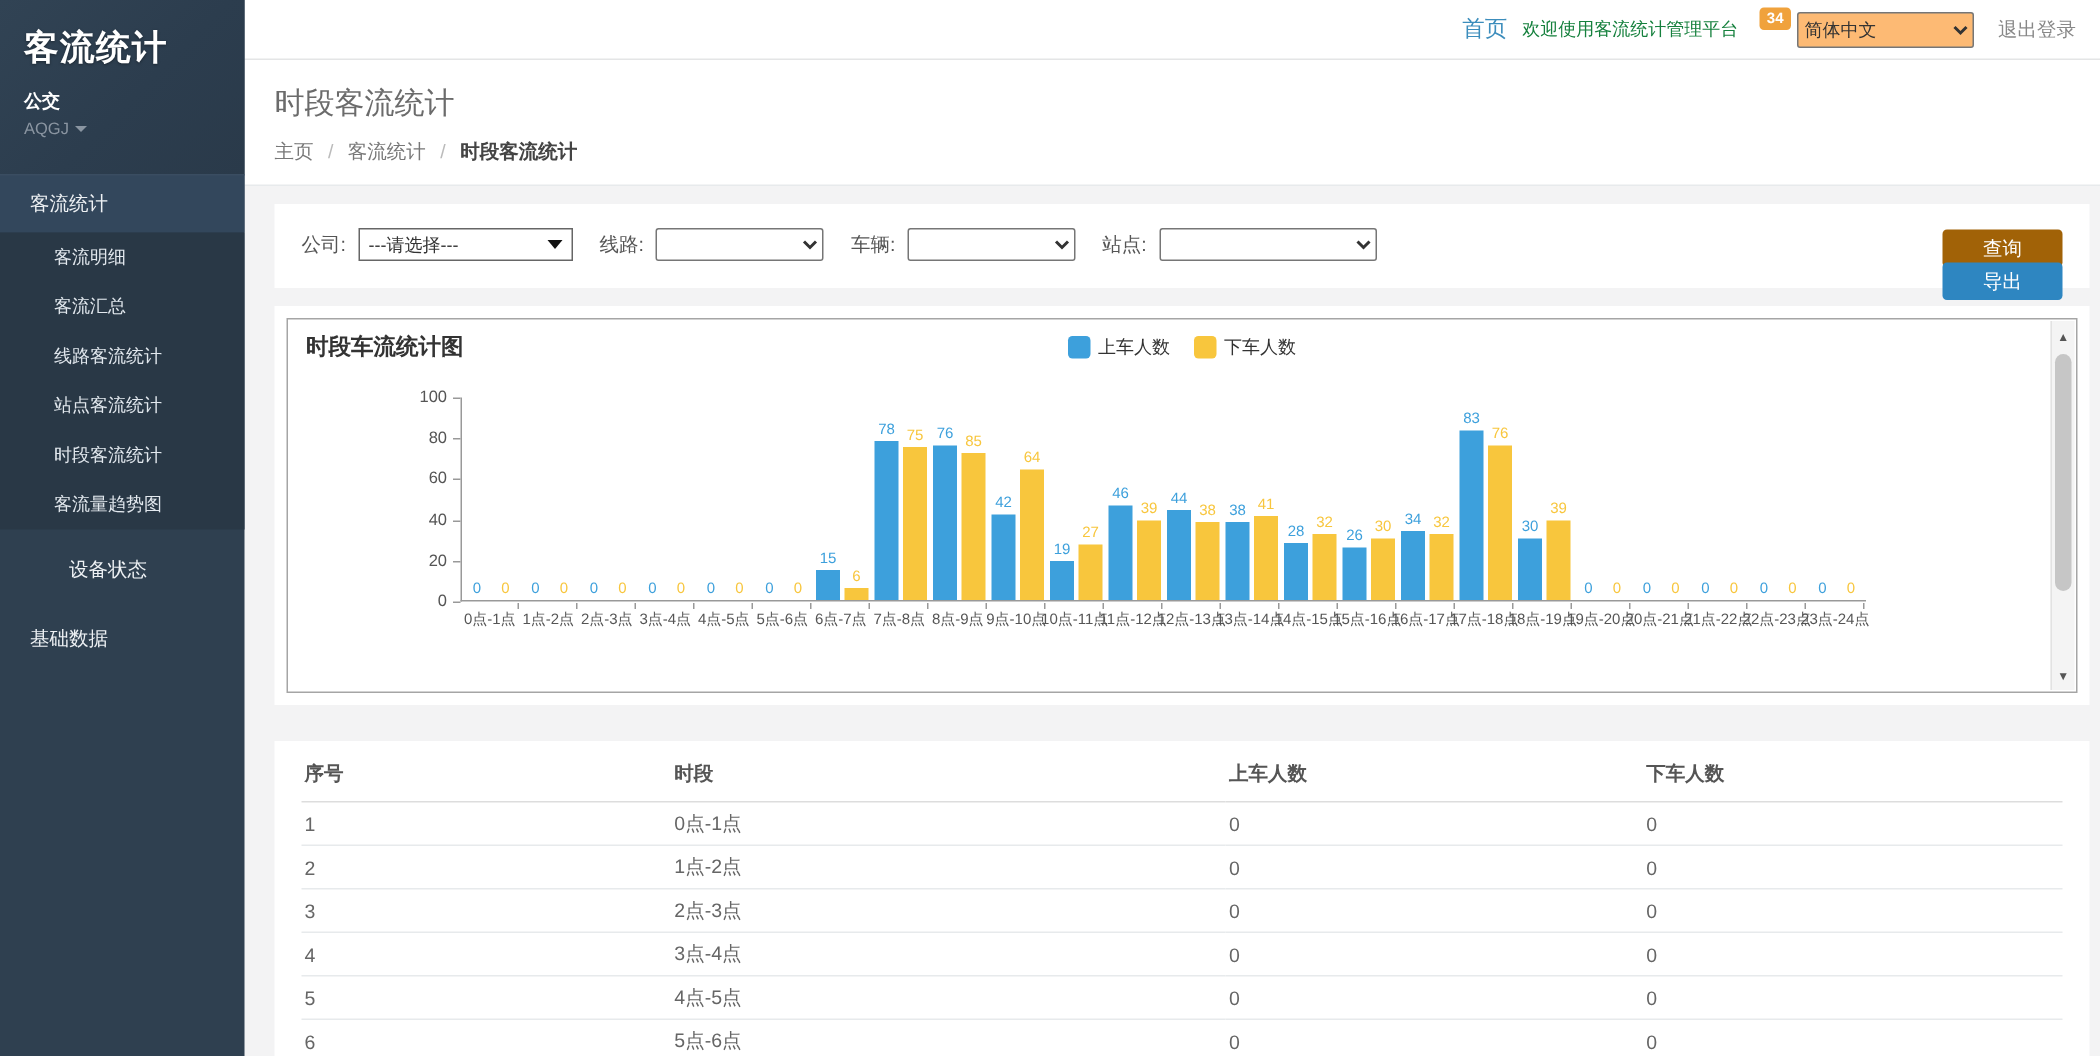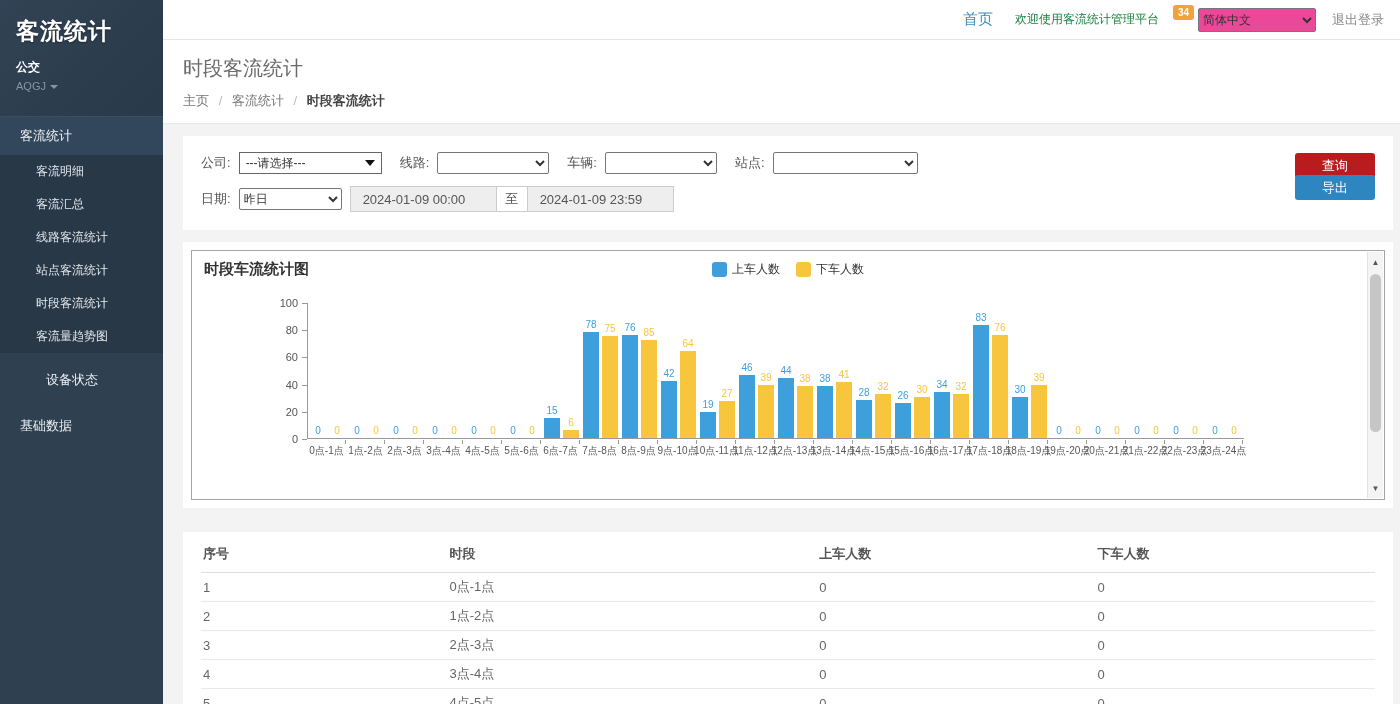--- a/index.html
+++ b/index.html
@@ -17,24 +17,24 @@
     border-left: 4px solid transparent; border-right: 4px solid transparent; border-top: 4px solid #8a95a1; vertical-align: middle; }
   .nav-parent { padding: 10px 0 10px 20px; color: #eef1f4; font-size: 13px; cursor: pointer; }
   .nav-parent.section-open { background: #33475c; border-top: 1px solid #3a4d61; }
   .submenu { background: #293846; }
   .submenu .subitem { padding: 8px 0 8px 36px; color: #e2e8ee; font-size: 12px; cursor: pointer; }
 
   
   .main { position: absolute; left: 163px; top: 0; width: 1237px; height: 704px; }
 
   .topbar { height: 40px; background: #fff; border-bottom: 1px solid #e4e5e6; display: flex; align-items: center; justify-content: flex-end; padding-right: 8px; }
-  .home-link { color: #3c8dbc; font-size: 15px; margin-right: 22px; cursor: pointer; text-align: right; }
+  .home-link { color: #3c8dbc; font-size: 15px; margin-right: 10px; cursor: pointer; text-align: right; }
   .welcome { color: #15803d; font-size: 12px; margin-right: 14px; }
   .notif-badge { background: #f0a23c; color: #fff; font-size: 10px; font-weight: bold; padding: 2px 5px; border-radius: 3px; align-self: flex-start; margin-top: 5px; margin-right: 4px; }
-  .lang-select { width: 118px; height: 24px; font-size: 12px; color: #333; border: 1px solid #767676; border-radius: 2px; background: #ec4899; font-family: "Liberation Sans", sans-serif; }
+  .lang-select { width: 118px; height: 24px; font-size: 12px; color: #333; border: 1px solid #767676; border-radius: 2px; background: #fdba74; font-family: "Liberation Sans", sans-serif; }
   .logout { color: #888; font-size: 13px; margin-left: 16px; margin-right: 8px; cursor: pointer; white-space: nowrap; }
 
   .heading { background: #fff; padding: 15px 0 13px 20px; border-bottom: 1px solid #e7eaec; }
   .page-title { font-size: 20px; font-weight: normal; color: #6b6b6b; }
   .breadcrumb { margin-top: 10px; font-size: 13px; color: #999; }
   .breadcrumb .crumb { color: #777; cursor: pointer; }
   .breadcrumb .sep { margin: 0 6px; color: #bbb; }
   .breadcrumb .crumb.current { font-weight: bold; color: #444; cursor: default; }
 
   .content { padding: 12px 7px 0 20px; }
@@ -50,21 +50,21 @@
   .fake-select .tri { width: 0; height: 0; border-left: 5px solid transparent; border-right: 5px solid transparent; border-top: 6px solid #111; }
   select.native { height: 22px; border: 1px solid #767676; background: #fff; font-size: 12px; color: #333; border-radius: 2px; font-family: "Liberation Sans", sans-serif; }
   .sel-line { width: 112px; margin-right: 18px; }
   .sel-vehicle { width: 112px; margin-right: 18px; }
   .sel-station { width: 145px; }
   .date-preset { width: 103px; height: 26px; margin-right: 8px; }
   .date-group { display: flex; align-items: stretch; height: 26px; }
   .date-input { width: 147px; background: #eee; border: 1px solid #ccc; font-size: 13px; color: #555; padding: 0 0 0 12px; font-family: "Liberation Sans", sans-serif; }
   .date-sep { width: 30px; background: #fff; border-top: 1px solid #ccc; border-bottom: 1px solid #ccc; font-size: 13px; color: #555; display: flex; align-items: center; justify-content: center; }
   .btn { position: absolute; right: 18px; width: 80px; height: 25px; border: none; border-radius: 3px; color: #fff; font-size: 13px; cursor: pointer; font-family: "Liberation Sans", sans-serif; }
-  .btn-query { top: 17px; background: #b91c1c; }
+  .btn-query { top: 17px; background: #a16207; }
   .btn-export { top: 39px; background: #2e86c1; }
 
   
   .chart-panel { padding: 8px; margin-bottom: 24px; }
   .chart-box { position: relative; border: 1px solid #a5a5a5; height: 250px; background: #fff; overflow: hidden; }
   .chart-title { position: absolute; left: 12px; top: 9px; font-size: 15px; font-weight: bold; color: #333; }
   .legend { position: absolute; top: 10px; left: 50%; transform: translateX(-50%); display: flex; gap: 16px; }
   .legend-item { display: flex; align-items: center; gap: 5px; font-size: 12px; color: #333; cursor: pointer; }
   .legend-swatch { width: 15px; height: 15px; border-radius: 3px; }
   .plot { position: absolute; left: 115px; top: 52px; width: 937px; height: 136px; border-left: 1px solid #999; border-bottom: 1px solid #999; }
@@ -147,29 +147,20 @@
           <span>---请选择---</span>
           <span class="tri"></span>
         </div>
         <span class="f-label">线路:</span>
         <select class="native sel-line"></select>
         <span class="f-label">车辆:</span>
         <select class="native sel-vehicle"></select>
         <span class="f-label">站点:</span>
         <select class="native sel-station"></select>
       </div>
-      <div class="filter-row">
-        <span class="f-label">日期:</span>
-        <select class="native date-preset"><option>昨日</option></select>
-        <div class="date-group">
-          <input class="date-input" readonly="" value="2024-01-09 00:00" style="">
-          <span class="date-sep">至</span>
-          <input class="date-input" readonly="" value="2024-01-09 23:59" style="">
-        </div>
-      </div>
       <button class="btn btn-query">查询</button>
       <button class="btn btn-export">导出</button>
     </div>
 
     <div class="panel chart-panel">
       <div class="chart-box">
         <div class="chart-title">时段车流统计图</div>
         <div class="legend" id="legend">
             <div class="legend-item">
               <span class="legend-swatch" style="background: rgb(61, 160, 220);"></span>

